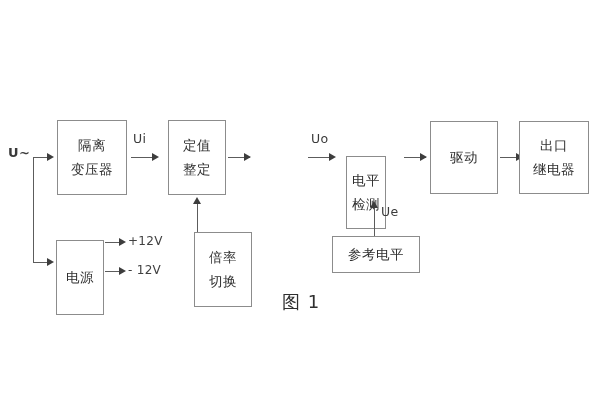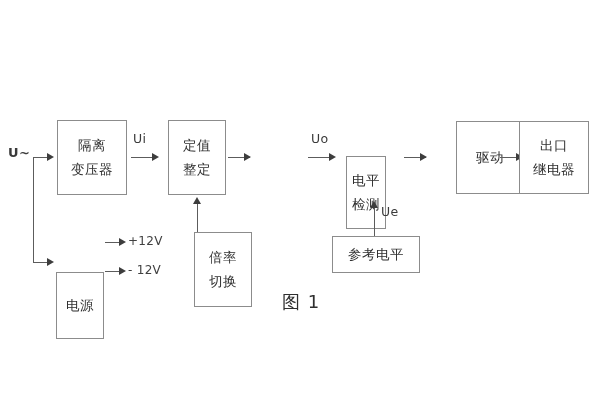--- a/index.html
+++ b/index.html
@@ -123,33 +123,33 @@
   <div class="arrow-r" style="left:329px; top:153px;"></div>
 
   <div class="block" style="left:346px; top:121px; width:40px; height:73px;margin-top:35px;">
     <span class="line">电平</span>
     <span class="line">检测</span>
   </div>
 
   <div class="wire h" style="left:404px; top:157px; width:22px;"></div>
   <div class="arrow-r" style="left:420px; top:153px;"></div>
 
-  <div class="block" style="left:430px; top:121px; width:68px; height:73px;margin-left:26px;">
+  <div class="block" style="left:430px; top:121px; width:68px; height:73px;">
     <span class="line">驱动</span>
   </div>
 
   <div class="wire h" style="left:500px; top:157px; width:22px;"></div>
   <div class="arrow-r" style="left:516px; top:153px;"></div>
 
   <div class="block" style="left:519px; top:121px; width:70px; height:73px;">
     <span class="line">出口</span>
     <span class="line">继电器</span>
   </div>
 
-  <div class="block" style="left:56px; top:240px; width:48px; height:67px;margin-top:32px;">
+  <div class="block" style="left:56px; top:240px; width:48px; height:75px;">
     <span class="line">电源</span>
   </div>
 
   <div class="wire h" style="left:105px; top:242px; width:17px;"></div>
   <div class="arrow-r" style="left:119px; top:238px;"></div>
   <div class="rail-label" style="left:128px; top:234px;">+12V</div>
 
   <div class="wire h" style="left:105px; top:271px; width:17px;"></div>
   <div class="arrow-r" style="left:119px; top:267px;"></div>
   <div class="rail-label" style="left:128px; top:263px;">- 12V</div>

